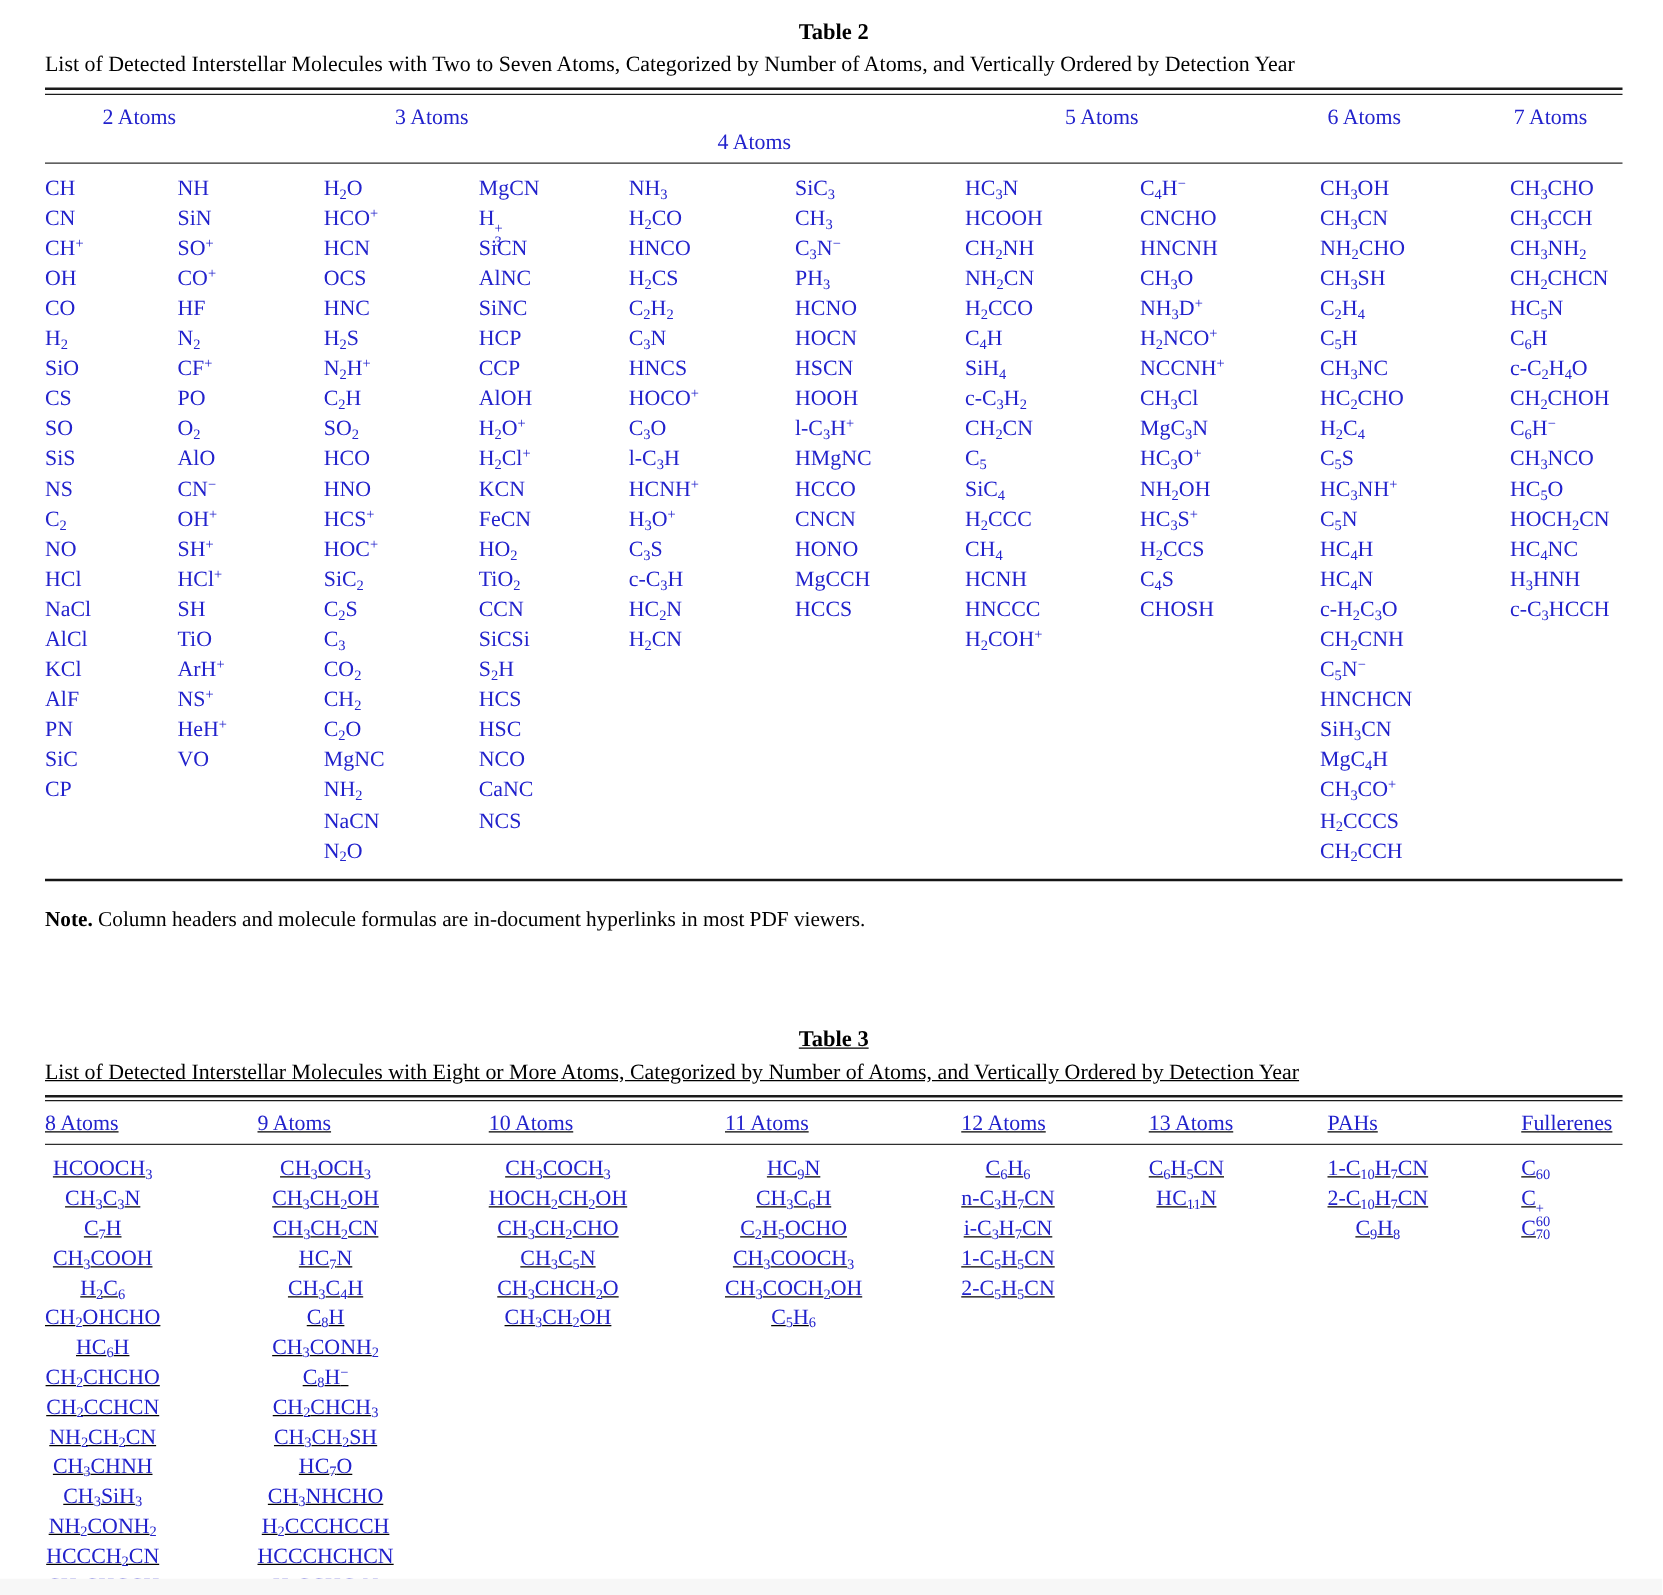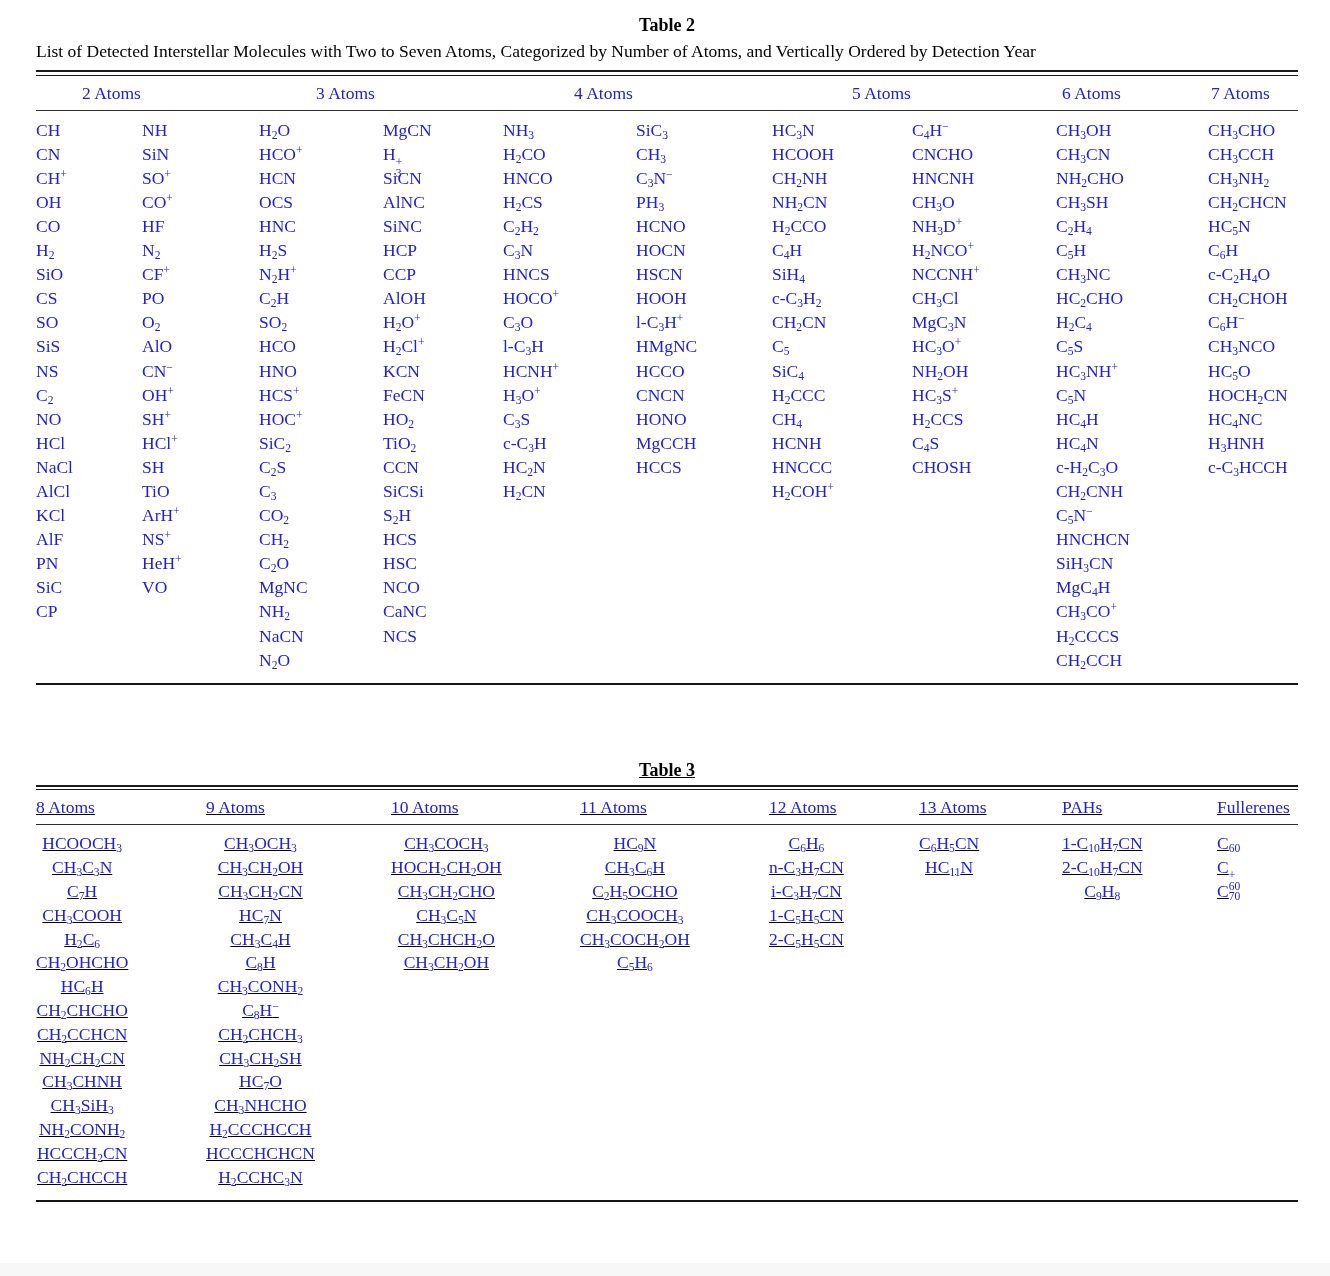--- a/index.html
+++ b/index.html
@@ -20,21 +20,21 @@
   .rule-thick { border-top: 2.8px solid #151515; }
 
   .grid { display: grid; }
   .grid.t2 { grid-template-columns: 223px 244px 269px 284px 152px 1fr; }
   .grid.t3 { grid-template-columns: 170px 185px 189px 189px 150px 143px 155px 1fr; }
 
   .hdr-row { padding: 7px 0 6px; }
   .hdr-label { color: var(--link); font-size: 17.5px; white-space: nowrap; }
   .hdr-row.t2 > div:nth-child(1) { padding-left: 46px; }
   .hdr-row.t2 > div:nth-child(2) { padding-left: 57px; }
-  .hdr-row.t2 > div:nth-child(3) { padding-left: 71px; }
+  .hdr-row.t2 > div:nth-child(3) { padding-left: 71px; margin-top: 20px; }
   .hdr-row.t2 > div:nth-child(4) { padding-left: 80px; }
   .hdr-row.t2 > div:nth-child(5) { padding-left: 6px; }
   .hdr-row.t2 > div:nth-child(6) { padding-left: 3px; }
 
   .body-row { padding: 7px 0 11px; }
   .cell { display: flex; align-items: flex-start; }
   .subcol { display: block; }
   .body-row.t2 > .cell:nth-child(1) .subcol:first-child { width: 106px; }
   .body-row.t2 > .cell:nth-child(2) .subcol:first-child { width: 124px; }
   .body-row.t2 > .cell:nth-child(3) .subcol:first-child { width: 133px; }
@@ -291,24 +291,26 @@
             <div class="molecule">CH<sub>3</sub>NCO</div>
             <div class="molecule">HC<sub>5</sub>O</div>
             <div class="molecule">HOCH<sub>2</sub>CN</div>
             <div class="molecule">HC<sub>4</sub>NC</div>
             <div class="molecule">H<sub>3</sub>HNH</div>
             <div class="molecule">c-C<sub>3</sub>HCCH</div>
           </div>
         </div>
     </div>
     <div class="rule rule-thick"></div>
+    <p class="note"><span class="note-label">Note.</span> <span>Column headers and molecule formulas are in-document hyperlinks in most PDF viewers.</span></p>
   </section>
 
   <section class="t3-section">
     <div class="tbl-title">Table 3</div>
+    <div class="tbl-subtitle">List of Detected Interstellar Molecules with Eight or More Atoms, Categorized by Number of Atoms, and Vertically Ordered by Detection Year</div>
     <div class="rule rule-dbl"></div>
     <div class="grid t3 hdr-row">
       <div><span class="hdr-label">8 Atoms</span></div>
       <div><span class="hdr-label">9 Atoms</span></div>
       <div><span class="hdr-label">10 Atoms</span></div>
       <div><span class="hdr-label">11 Atoms</span></div>
       <div><span class="hdr-label">12 Atoms</span></div>
       <div><span class="hdr-label">13 Atoms</span></div>
       <div><span class="hdr-label">PAHs</span></div>
       <div><span class="hdr-label">Fullerenes</span></div>

